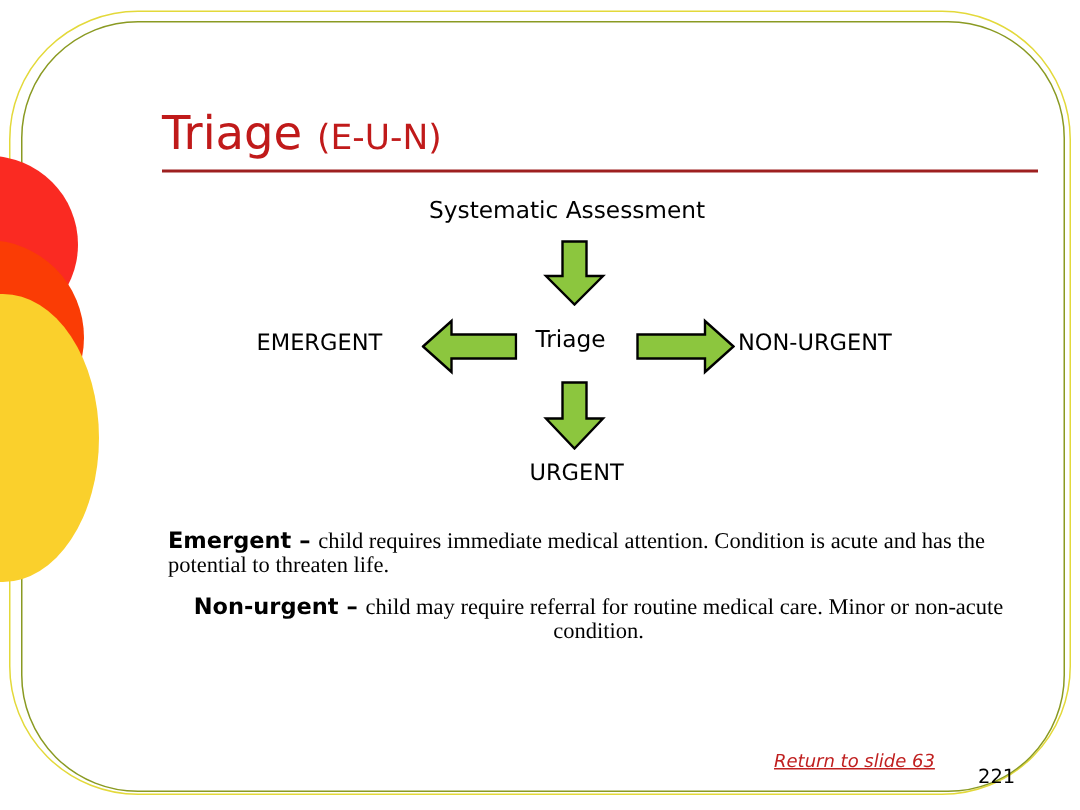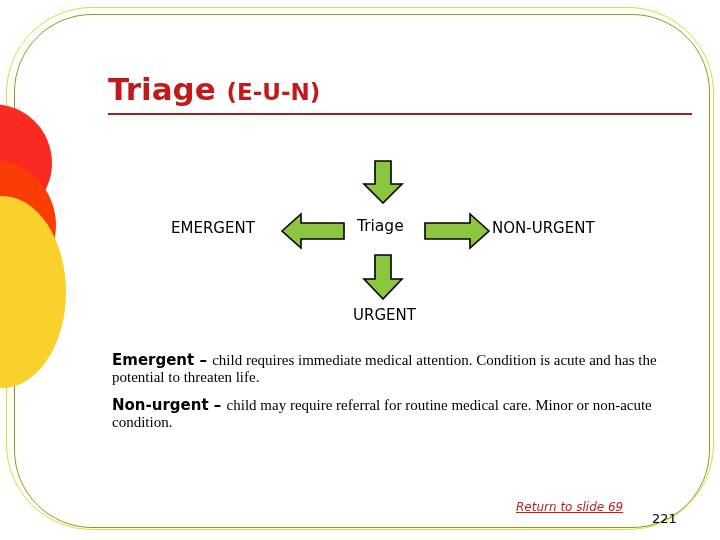--- a/index.html
+++ b/index.html
@@ -72,21 +72,21 @@
     position: absolute;
     left: 108px;
     top: 72px;
     width: 590px;
   }
   .title-text {
     color: #c01a1a;
     font-size: 31px;
     line-height: 34px;
     white-space: nowrap;
-    font-weight: bold;
+    font-weight: normal;
   }
   .title-main { font-size: 31px; }
   .title-sub { font-size: 23px; }
   .title-rule {
     position: absolute;
     left: 108px;
     top: 113px;
     width: 584px;
     height: 2px;
     background: #9e2020;
@@ -141,21 +141,21 @@
   .para .dash {
     font-size: 15px;
     font-weight: bold;
   }
   .para .rest {
     font-size: 15px;
     font-family: Liberation Serif, serif;
   }
   .p-emergent { margin-bottom: 11px; }
   .p-urgent   { margin-bottom: 11px; }
-  .p-nonurgent{ margin-bottom: 0; }
+  .p-nonurgent{ margin-bottom: 0; text-align: center; }
 
   
   .return-link {
     position: absolute;
     left: 516px;
     top: 500px;
     color: #c02020;
     font-size: 12px;
     font-style: italic;
     text-decoration: underline;
@@ -185,20 +185,21 @@
 
   <div class="title-wrap">
     <div class="title-text">
       <span class="title-main">Triage</span><span>&nbsp;</span><span class="title-sub">(E-U-N)</span>
     </div>
   </div>
   <div class="title-rule"></div>
 
   <div class="diagram">
 
+    <div class="diag-label lbl-sysassess">Systematic Assessment</div>
 
     <svg class="arrow arr-down-top" viewBox="0 0 42 44">
       <polygon points="13,1 29,1 29,24 40,24 21,43 2,24 13,24" fill="#8cc63e" stroke="#000000" stroke-width="1.6"></polygon>
     </svg>
 
     <div class="diag-label lbl-emergent">EMERGENT</div>
 
     <svg class="arrow arr-left" viewBox="0 0 64 38">
       <polygon points="1,19 20,2 20,11 63,11 63,27 20,27 20,36" fill="#8cc63e" stroke="#000000" stroke-width="1.6"></polygon>
     </svg>
@@ -224,16 +225,16 @@
       <span class="runin">Emergent</span><span class="dash"> – </span><span class="rest">child requires immediate medical attention. Condition is acute and has the potential to threaten life.</span>
     </p>
 
 
     <p class="para p-nonurgent">
       <span class="runin">Non-urgent</span><span class="dash"> – </span><span class="rest">child may require referral for routine medical care. Minor or non-acute condition.</span>
     </p>
 
   </div>
 
-  <a class="return-link" href="#">Return to slide 69</a>
+  <a class="return-link" href="#">Return to slide 63</a>
   <div class="slide-number">221</div>
 
 </div>
 
 </body></html>

